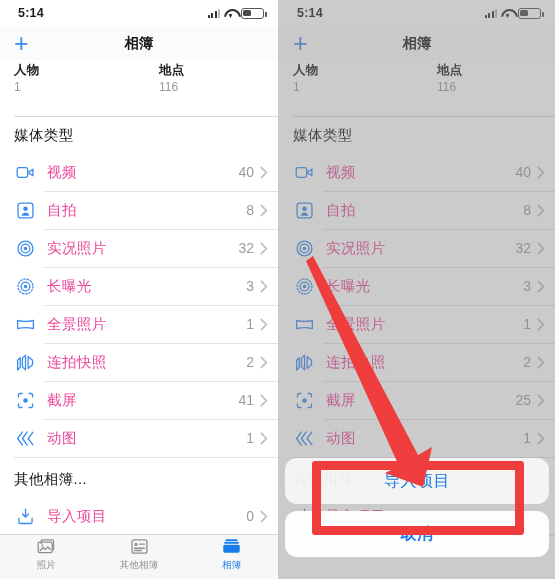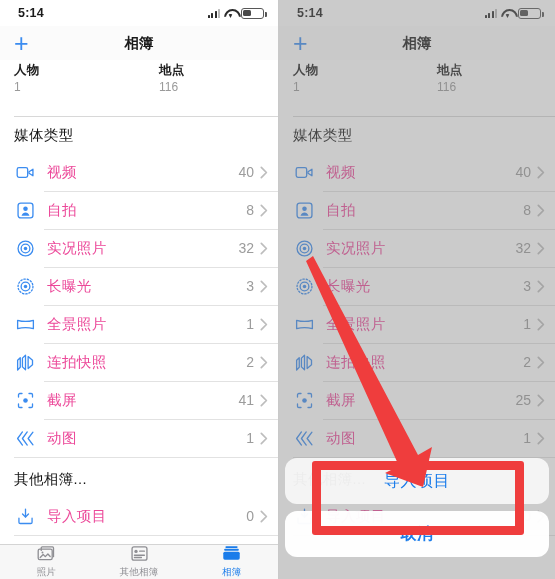--- a/index.html
+++ b/index.html
@@ -88,23 +88,23 @@
   .row-label { font-size: 14.5px; color: #ec4899; margin-left: 11px; letter-spacing: .4px; }
   .row-spacer { flex: 1; }
   .row-count { font-size: 14px; color: #9c9c9c; }
   .row-chev { margin-left: 6px; color: #bdbdbd; font-size: 12px; line-height: 1; }
   .row-chev svg { display:block; }
 
   .list-bottom-hr { height:1px; background:#e2e2e2; margin-left:14px; }
 
   
   .tabbar {
-    position: absolute; left: 0; right: 0; bottom: 0; height: 35px;
+    position: absolute; left: 0; right: 0; bottom: 0; height: 45px;
     background: #f7f7f7; border-top: 1px solid #d4d4d4;
-    display: flex; align-items: flex-end;
+    display: flex; align-items: flex-start;
   }
   .tab { flex: 1; display: flex; flex-direction: column; align-items: center; gap: 2px; }
   .tab-ic { height: 22px; display: flex; align-items: center; justify-content: center; color: #8e8e93; }
   .tab-lb { font-size: 9.5px; color: #8e8e93; letter-spacing: .2px; }
   .tab.active .tab-ic, .tab.active .tab-lb { color: #1a7cea; }
 
   
   .dim {
     position: absolute; inset: 0;
     background: rgba(130,130,130,0.42);

